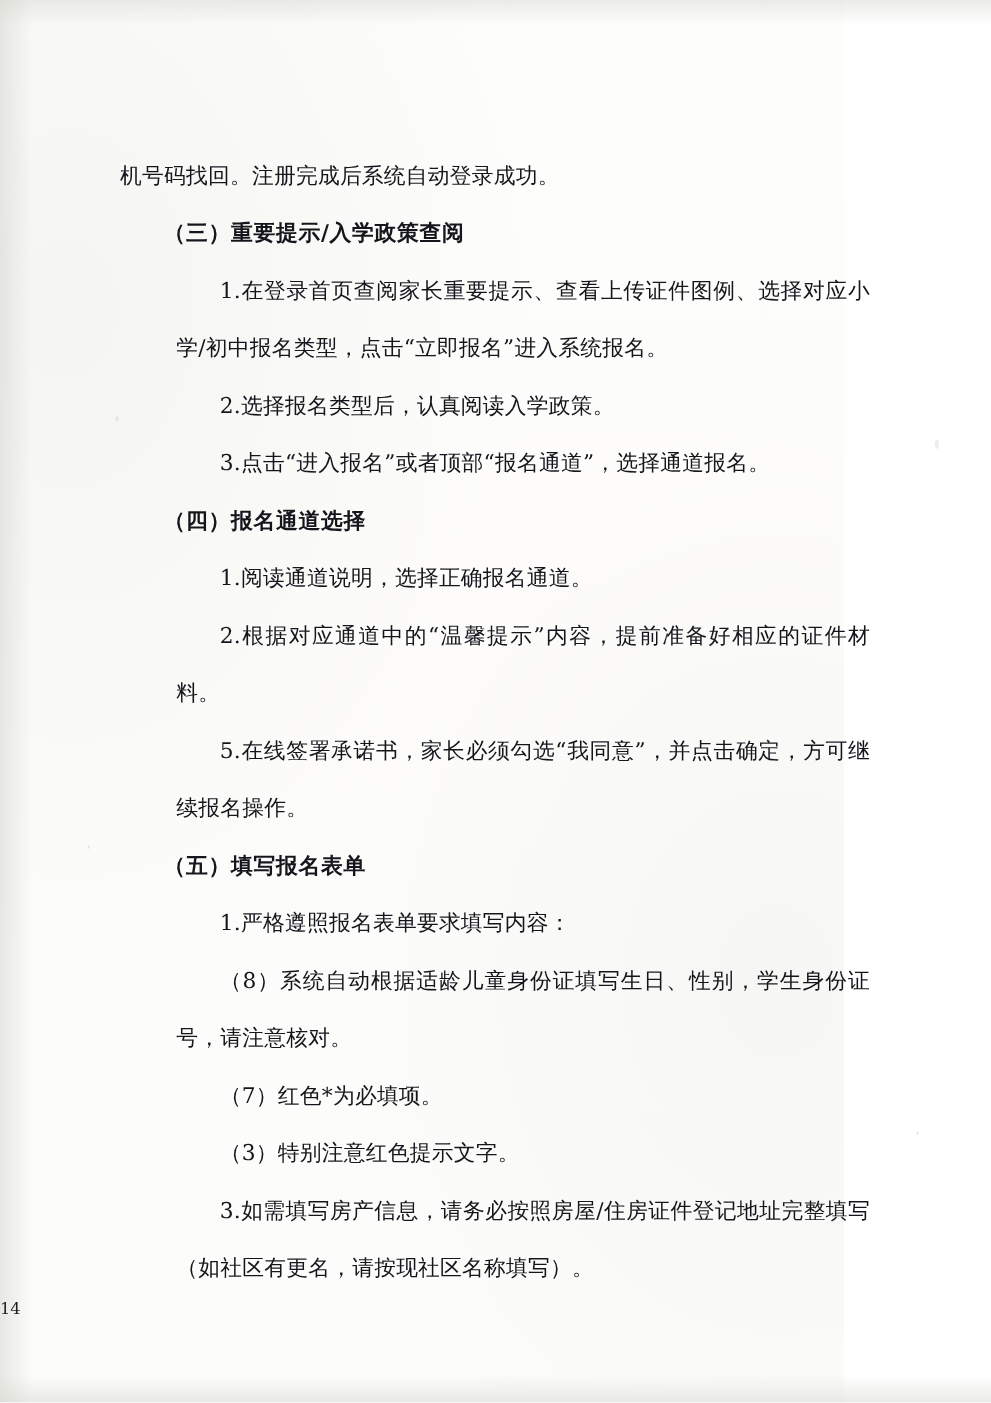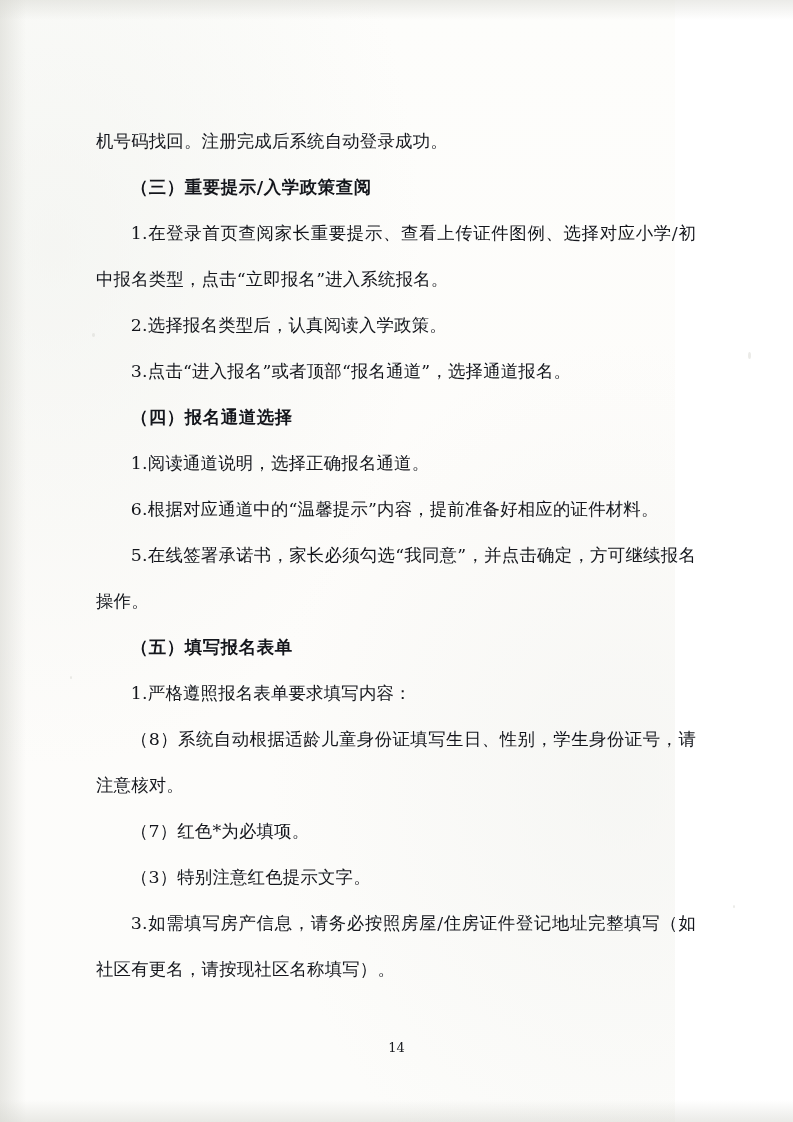--- a/index.html
+++ b/index.html
@@ -45,30 +45,30 @@
     text-align: justify;
     text-justify: inter-ideograph;
   }
   p.heading {
     font-weight: bold;
     text-indent: 2em;
     letter-spacing: 0.6px;
   }
   p.indent {
     text-indent: 2em;
+    margin-left: 45px;
   }
   p.flush {
     text-indent: 0;
   }
   .pagenum {
     position: absolute;
     left: 0;
     top: 1040px;
     width: 793px;
-    text-align: center;
     font-size: 13px;
     color: #1b1d22;
     font-family: "DejaVu Serif", "Liberation Serif", serif;
   }
   .edge-shadow-left {
     position: absolute;
     left: 0; top: 0;
     width: 26px; height: 1122px;
     background: linear-gradient(90deg, rgba(214,214,208,0.55) 0%, rgba(255,255,255,0) 100%);
     pointer-events: none;
@@ -103,21 +103,21 @@
   <div class="speckle" style="left:733px; top:905px; width:2px; height:3px;"></div>
 
   <div class="content">
     <p class="flush">机号码找回。注册完成后系统自动登录成功。</p>
     <p class="heading">（三）重要提示/入学政策查阅</p>
     <p class="indent">1.在登录首页查阅家长重要提示、查看上传证件图例、选择对应小学/初中报名类型，点击“立即报名”进入系统报名。</p>
     <p class="indent">2.选择报名类型后，认真阅读入学政策。</p>
     <p class="indent">3.点击“进入报名”或者顶部“报名通道”，选择通道报名。</p>
     <p class="heading">（四）报名通道选择</p>
     <p class="indent">1.阅读通道说明，选择正确报名通道。</p>
-    <p class="indent">6.根据对应通道中的“温馨提示”内容，提前准备好相应的证件材料。</p>
+    <p class="indent">2.根据对应通道中的“温馨提示”内容，提前准备好相应的证件材料。</p>
     <p class="indent">5.在线签署承诺书，家长必须勾选“我同意”，并点击确定，方可继续报名操作。</p>
     <p class="heading">（五）填写报名表单</p>
     <p class="indent">1.严格遵照报名表单要求填写内容：</p>
     <p class="indent">（8）系统自动根据适龄儿童身份证填写生日、性别，学生身份证号，请注意核对。</p>
     <p class="indent">（7）红色*为必填项。</p>
     <p class="indent">（3）特别注意红色提示文字。</p>
     <p class="indent">3.如需填写房产信息，请务必按照房屋/住房证件登记地址完整填写（如社区有更名，请按现社区名称填写）。</p>
   </div>
 
   <div class="pagenum">14</div>

